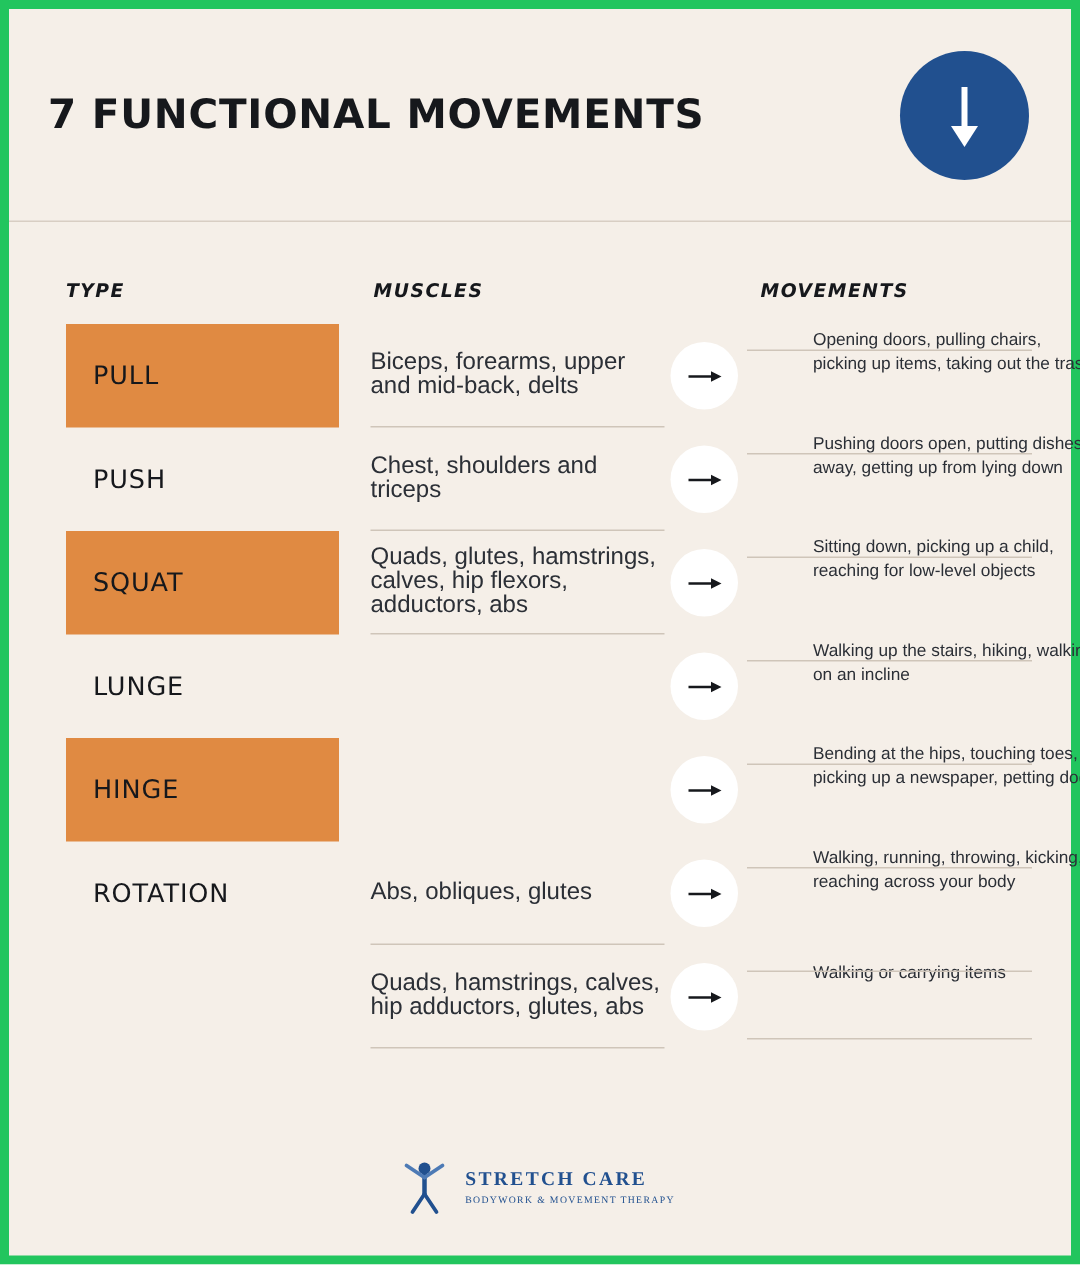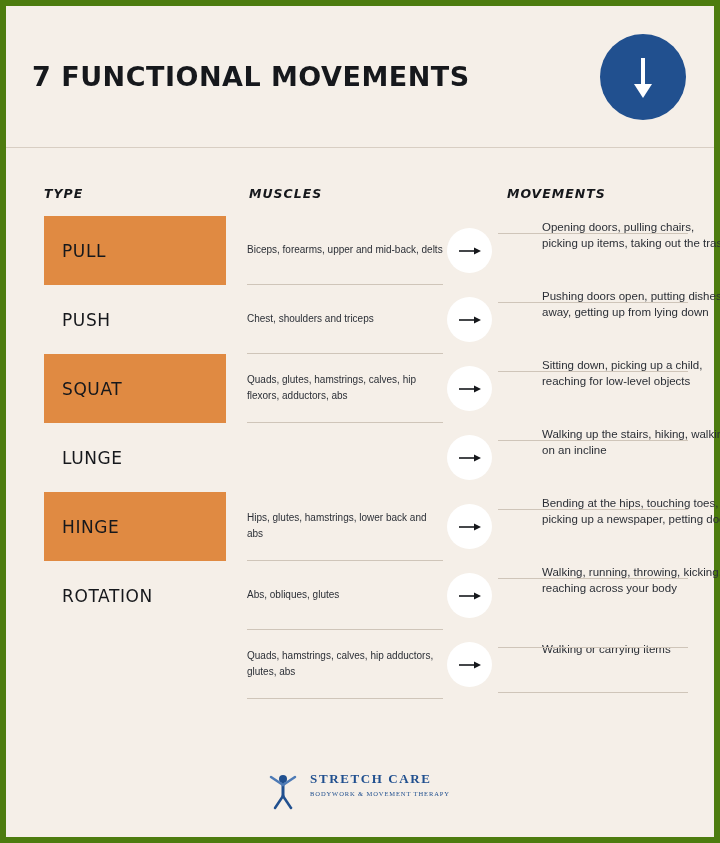--- a/index.html
+++ b/index.html
@@ -10,21 +10,21 @@
   body {
     width: 720px;
     height: 843px;
     font-family: "Liberation Sans", sans-serif;
     overflow: hidden;
   }
   .page {
     position: relative;
     width: 720px;
     height: 843px;
-    background: #4d7c0f;
+    background: #22c55e;
     box-sizing: border-box;
   }
   .sheet {
     position: absolute;
     left: 6px;
     top: 6px;
     width: 708px;
     height: 831px;
     background: #f5efe8;
   }
@@ -110,21 +110,21 @@
     left: 241px;
     top: 0;
     width: 196px;
     height: 69px;
     display: flex;
     align-items: center;
     border-bottom: 1px solid #cfc5b9;
     box-sizing: border-box;
   }
   .muscles-text {
-    font-size: 10px;
+    font-size: 16px;
     line-height: 16px;
     color: #2b2f36;
   }
   .arrow-cell {
     position: absolute;
     left: 441px;
     top: 12px;
     width: 45px;
     height: 45px;
     border-radius: 50%;
@@ -159,20 +159,21 @@
     height: 1px;
     background: #cfc5b9;
   }
   
   .footer {
     position: absolute;
     left: 0;
     bottom: 26px;
     width: 704px;
     display: flex;
+    align-items: center;
     justify-content: center;
     gap: 10px;
   }
   .logo-mark { width: 34px; height: 40px; }
   .logo-text { text-align: left; }
   .logo-name {
     font-size: 13px;
     letter-spacing: 1.6px;
     color: #21508f;
     font-family: "Liberation Serif", serif;
@@ -285,23 +286,20 @@
         </div>
         <div class="movements-cell">
           <span class="movements-text">Walking up the stairs, hiking, walking on an incline</span>
         </div>
         <div class="sep-right" style="top:17px;"></div>
       </div>
 
       <div class="row">
         <div class="type-chip filled">
           <span class="type-label">HINGE</span>
-        </div>
-        <div class="muscles-cell">
-          <span class="muscles-text">Hips, glutes, hamstrings, lower back and abs</span>
         </div>
         <div class="arrow-cell">
           <svg width="26" height="14" viewBox="0 0 26 14" aria-hidden="true">
             <line x1="2" y1="7" x2="19" y2="7" stroke="#16181c" stroke-width="1.6"></line>
             <polygon points="24,7 17,3.5 17,10.5" fill="#16181c"></polygon>
           </svg>
         </div>
         <div class="movements-cell">
           <span class="movements-text">Bending at the hips, touching toes, picking up a newspaper, petting dog</span>
         </div>

